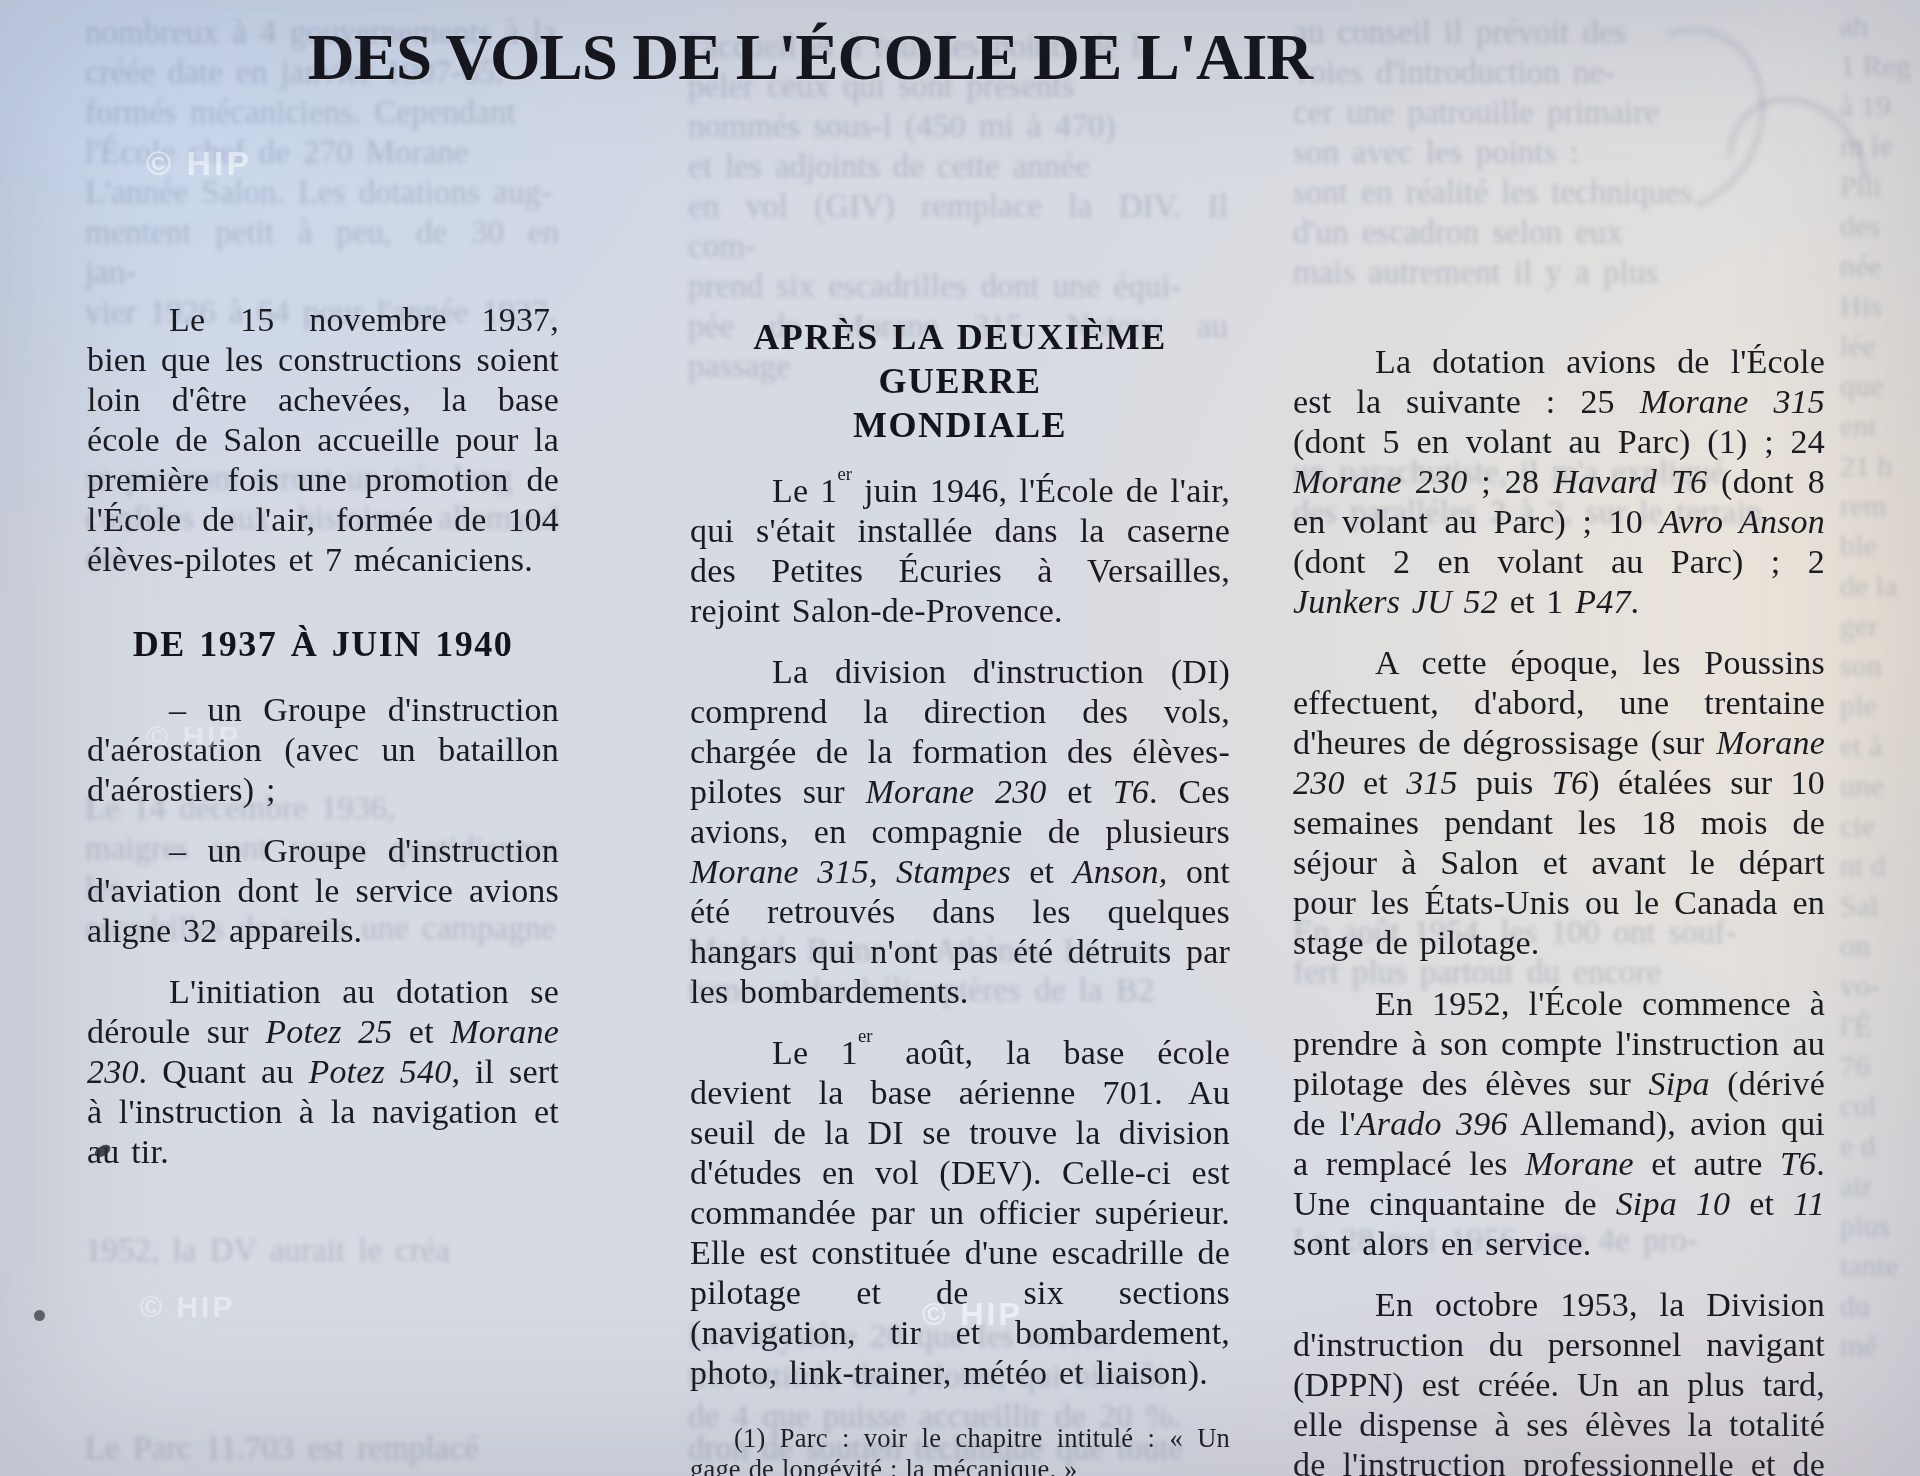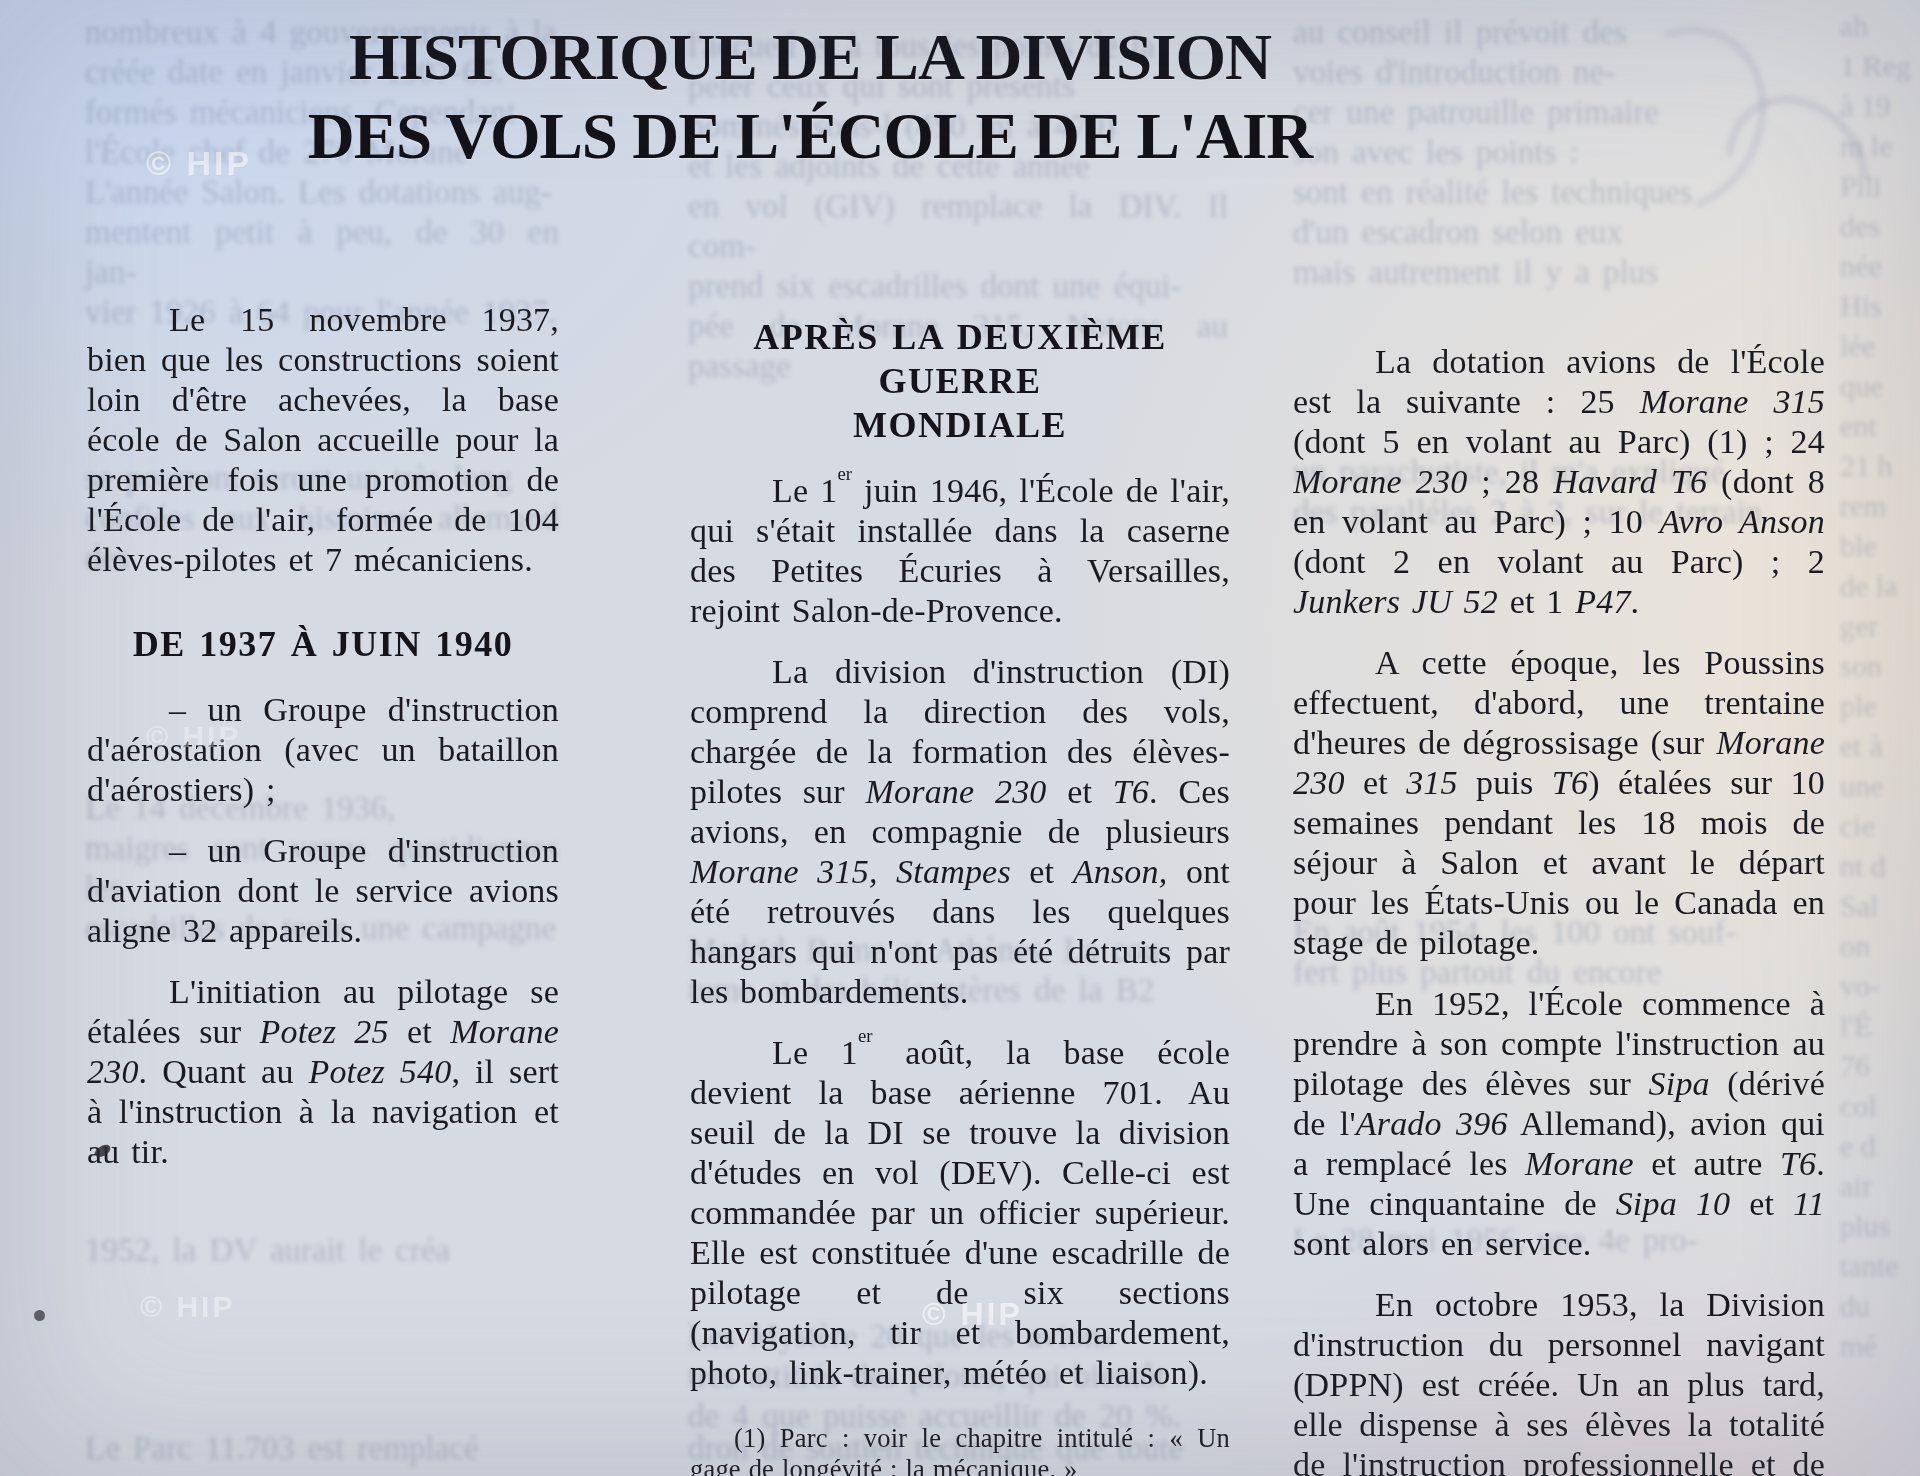--- a/index.html
+++ b/index.html
@@ -183,30 +183,29 @@
       <div>plus</div>
       <div>tante</div>
       <div>du</div>
       <div>mé</div>
     </div>
 
   <div class="squiggle" id="sq1"></div>
   <div class="squiggle" id="sq2"></div>
 
   <div class="title">
-    <div>HISTORIQUE DE LA DIVISION</div>
     <div>DES VOLS DE L'ÉCOLE DE L'AIR</div>
   </div>
 
   <div class="col" id="col1">
       <p class="body"><span>Le 15 novembre 1937, bien que les constructions soient loin d'être achevées, la base école de Salon accueille pour la première fois une promotion de l'École de l'air, formée de 104 élèves-pilotes et 7 mécaniciens.</span></p>
       <h2 class="heading"><span>DE 1937 À JUIN 1940</span></h2>
       <p class="body"><span>– un Groupe d'instruction d'aérostation (avec un bataillon d'aérostiers) ;</span></p>
       <p class="body"><span>– un Groupe d'instruction d'aviation dont le service avions aligne 32 appareils.</span></p>
-      <p class="body"><span>L'initiation au pilotage se étalées sur </span><span class="it">Potez 25</span><span> et </span><span class="it">Morane 230</span><span>. Quant au </span><span class="it">Potez 540</span><span>, il sert à l'instruction à la navigation et au tir.</span></p>
+      <p class="body"><span>L'initiation au dotation se déroule sur </span><span class="it">Potez 25</span><span> et </span><span class="it">Morane 230</span><span>. Quant au </span><span class="it">Potez 540</span><span>, il sert à l'instruction à la navigation et au tir.</span></p>
     </div>
   <div class="col" id="col2">
       <h2 class="heading"><span>APRÈS LA DEUXIÈME GUERRE
 MONDIALE</span></h2>
       <p class="body"><span>Le 1</span><sup>er</sup><span> juin 1946, l'École de l'air, qui s'était installée dans la caserne des Petites Écuries à Versailles, rejoint Salon-de-Provence.</span></p>
       <p class="body"><span>La division d'instruction (DI) comprend la direction des vols, chargée de la formation des élèves-pilotes sur </span><span class="it">Morane 230</span><span> et </span><span class="it">T6</span><span>. Ces avions, en compagnie de plusieurs </span><span class="it">Morane 315, Stampes</span><span> et </span><span class="it">Anson,</span><span> ont été retrouvés dans les quelques hangars qui n'ont pas été détruits par les bombardements.</span></p>
       <p class="body"><span>Le 1</span><sup>er</sup><span> août, la base école devient la base aérienne 701. Au seuil de la DI se trouve la division d'études en vol (DEV). Celle-ci est commandée par un officier supérieur. Elle est constituée d'une escadrille de pilotage et de six sections (navigation, tir et bombardement, photo, link-trainer, météo et liaison).</span></p>
       <p class="footnote"><span>(1) Parc : voir le chapitre intitulé : « Un gage de longévité : la mécanique. »</span></p>
     </div>
   <div class="col" id="col3">

